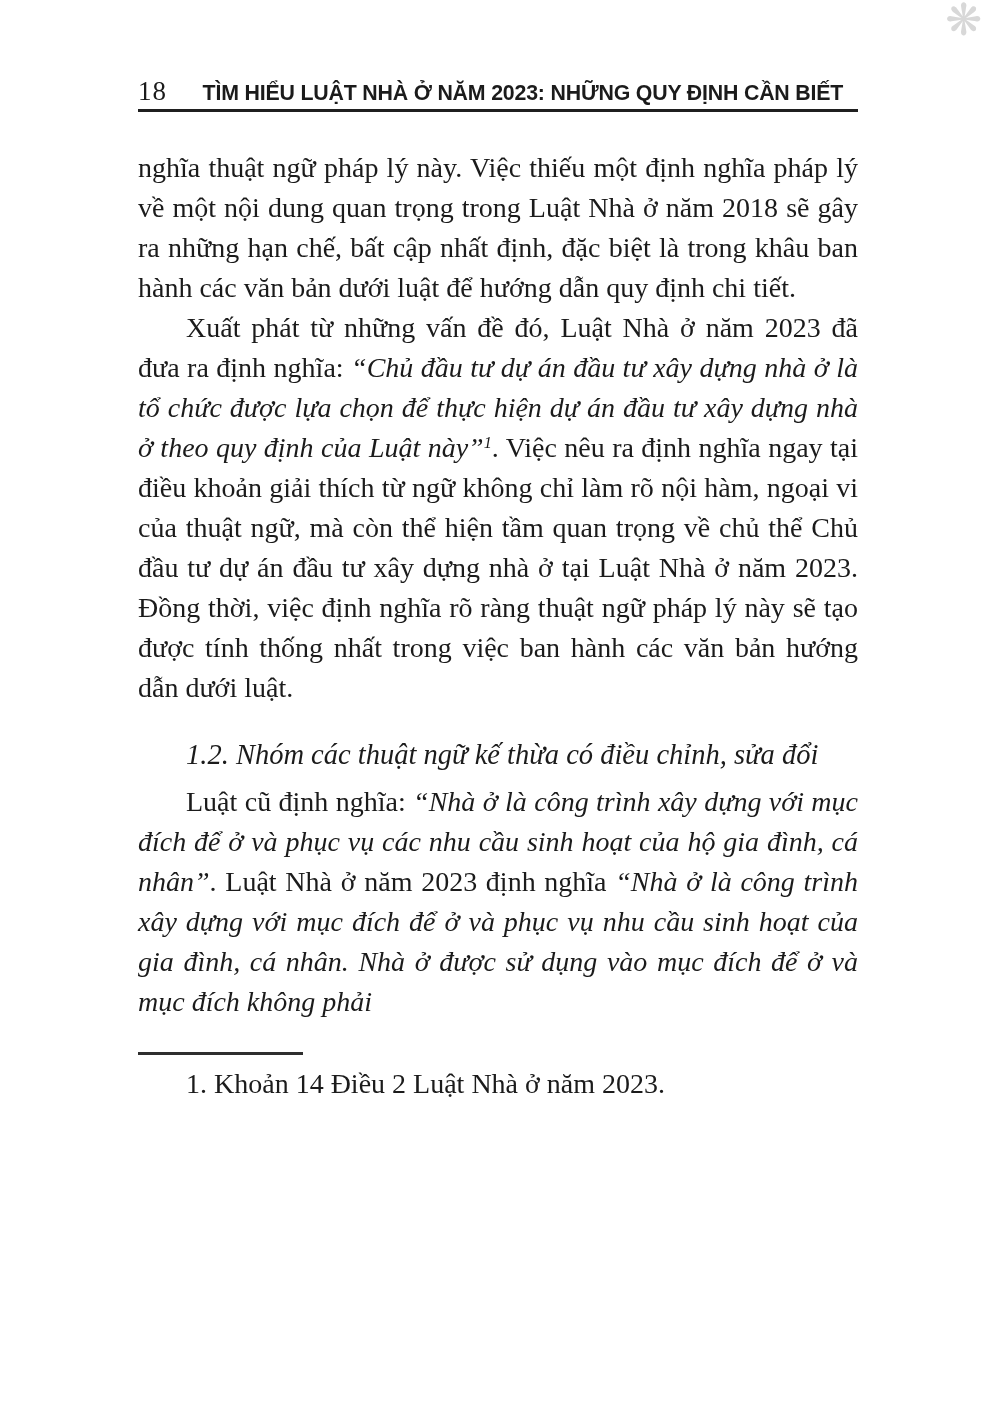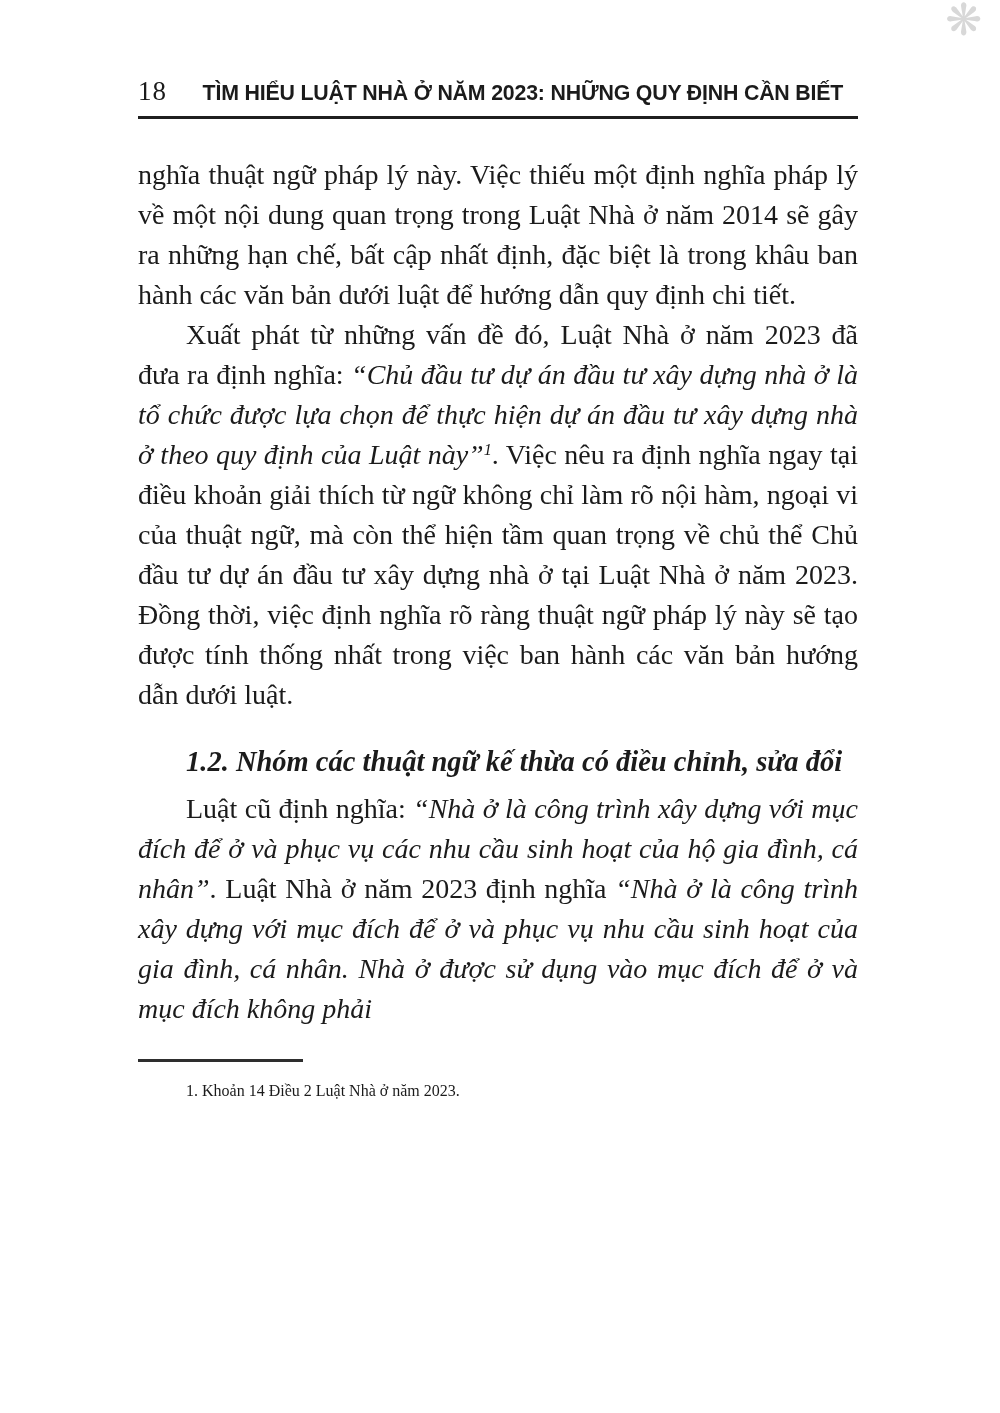--- a/index.html
+++ b/index.html
@@ -24,21 +24,21 @@
     font-size: 44px;
     line-height: 1;
     color: #d8d8d8;
     font-family: "DejaVu Sans", sans-serif;
     user-select: none;
   }
   .header {
     display: flex;
     align-items: baseline;
     margin: 76px 142px 0 138px;
-    padding-bottom: 9px;
+    padding-bottom: 2px;
     border-bottom: 3px solid #1f1f1f;
   }
   .page-number {
     font-family: "Liberation Serif", "DejaVu Serif", serif;
     font-size: 27px;
     letter-spacing: 1px;
     flex: 0 0 auto;
   }
   .running-title {
     flex: 1 1 auto;
@@ -60,21 +60,21 @@
   .content p {
     margin: 0;
   }
   .p-indent {
     text-indent: 48px;
   }
   .italic {
     font-style: italic;
   }
   .section-heading {
-    font-weight: bold;
+    font-weight: normal;
     font-style: italic;
     text-indent: 48px;
     font-size: 28.5px;
     line-height: 42px;
     margin-top: 26px !important;
     margin-bottom: 6px !important;
   }
   .sub-heading {
     font-style: italic;
     text-indent: 48px;
@@ -88,40 +88,40 @@
     font-style: italic;
   }
   .footnote-rule {
     width: 165px;
     height: 3px;
     background: #2e2e2e;
     margin: 30px 0 0 138px;
   }
   .footnote {
     margin: 12px 142px 0 138px;
-    font-size: 16px;
+    font-size: 28px;
     line-height: 34px;
     text-indent: 48px;
   }
 </style>
 </head>
 <body>
 
 <div class="page">
 
   <div class="watermark">❋</div>
 
   <div class="header">
     <span class="page-number">18</span>
     <span class="running-title">TÌM HIỂU LUẬT NHÀ Ở NĂM 2023: NHỮNG QUY ĐỊNH CẦN BIẾT</span>
   </div>
 
   <div class="content">
 
-    <p>nghĩa thuật ngữ pháp lý này. Việc thiếu một định nghĩa pháp lý về một nội dung quan trọng trong Luật Nhà ở năm 2014 sẽ gây ra những hạn chế, bất cập nhất định, đặc biệt là trong khâu ban hành các văn bản dưới luật để hướng dẫn quy định chi tiết.</p>
+    <p>nghĩa thuật ngữ pháp lý này. Việc thiếu một định nghĩa pháp lý về một nội dung quan trọng trong Luật Nhà ở năm 2018 sẽ gây ra những hạn chế, bất cập nhất định, đặc biệt là trong khâu ban hành các văn bản dưới luật để hướng dẫn quy định chi tiết.</p>
 
     <p class="p-indent"><span>Xuất phát từ những vấn đề đó, Luật Nhà ở năm 2023 đã đưa ra định nghĩa: </span><span class="italic">“Chủ đầu tư dự án đầu tư xây dựng nhà ở là tổ chức được lựa chọn để thực hiện dự án đầu tư xây dựng nhà ở theo quy định của Luật này”</span><sup class="fn-ref">1</sup><span>. Việc nêu ra định nghĩa ngay tại điều khoản giải thích từ ngữ không chỉ làm rõ nội hàm, ngoại vi của thuật ngữ, mà còn thể hiện tầm quan trọng về chủ thể Chủ đầu tư dự án đầu tư xây dựng nhà ở tại Luật Nhà ở năm 2023. Đồng thời, việc định nghĩa rõ ràng thuật ngữ pháp lý này sẽ tạo được tính thống nhất trong việc ban hành các văn bản hướng dẫn dưới luật.</span></p>
 
     <p class="section-heading">1.2. Nhóm các thuật ngữ kế thừa có điều chỉnh, sửa đổi</p>
 
 
     <p class="p-indent"><span>Luật cũ định nghĩa: </span><span class="italic">“Nhà ở là công trình xây dựng với mục đích để ở và phục vụ các nhu cầu sinh hoạt của hộ gia đình, cá nhân”</span><span>. Luật Nhà ở năm 2023 định nghĩa </span><span class="italic">“Nhà ở là công trình xây dựng với mục đích để ở và phục vụ nhu cầu sinh hoạt của gia đình, cá nhân. Nhà ở được sử dụng vào mục đích để ở và mục đích không phải</span></p>
 
   </div>
 

